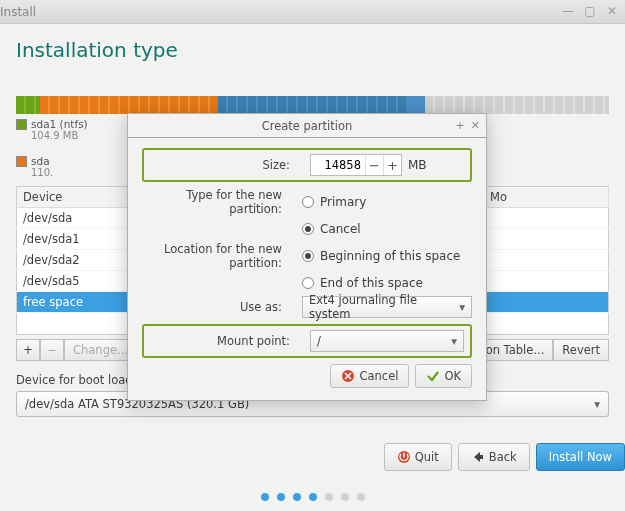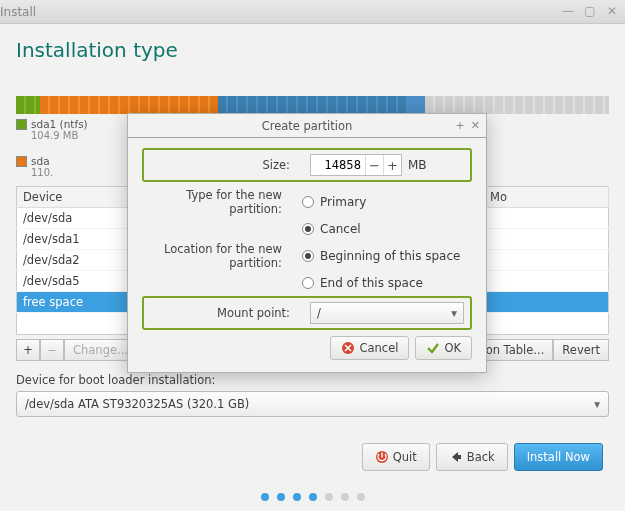--- a/index.html
+++ b/index.html
@@ -41,21 +41,21 @@
   .btn { background: linear-gradient(#fafafa,#e7e7e5); border:1px solid #bfbfbd; padding:3px 8px; font-size:11.5px; color:#444; display:inline-flex; align-items:center; gap:4px; cursor:default;}
   .btn.square { width:24px; justify-content:center; padding:3px 0;}
   .btn.disabled { color:#aaa;}
   .tblbtns .spacer { flex:1;}
 
   .bootlabel { margin-top:12px; font-size:11.5px; color:#444;}
   .bootselect { margin-top:4px; width:100%; height:26px; border:1px solid #bbb; border-radius:3px; background:linear-gradient(#fefefe,#ececea); padding:0 24px 0 8px; font-size:11.5px; display:flex; align-items:center; position:relative;}
   .bootselect:after { content:"▾"; position:absolute; right:8px; color:#666;}
 
   
-  .footer { position:absolute; right:22px; bottom:40px; display:flex; gap:6px;}
+  .footer { position:absolute; right:0; bottom:40px; display:flex; gap:6px;}
   .footer .btn { padding:6px 12px; border-radius:3px;}
   .btn.primary { background: linear-gradient(#58b9f0,#2f93d4); color:#fff; border-color:#2b7bb0;}
   .btn .iconwrap { width:14px; height:14px; display:flex; align-items:center; justify-content:center;}
 
   
   .dots { position:absolute; bottom:10px; left:0; right:0; display:flex; justify-content:center; gap:8px;}
   .dot { width:8px; height:8px; border-radius:50%; background:#d0d0ce;}
   .dot.active { background:#3c9fe0;}
 
   
@@ -249,20 +249,26 @@
       </div>
     </div>
     <div class="row">
       <span class="lbl"></span>
       <div class="ctrl">
         <span class="radio"></span>
         <span>End of this space</span>
       </div>
     </div>
 
+    <div class="row">
+      <span class="lbl">Use as:</span>
+      <div class="combo">
+        <span>Ext4 journaling file system</span>
+      </div>
+    </div>
 
     <div class="row hl">
       <span class="lbl">Mount point:</span>
       <div class="combo">
         <span>/</span>
       </div>
     </div>
 
     <div class="dlg-foot">
       <span class="btn">

